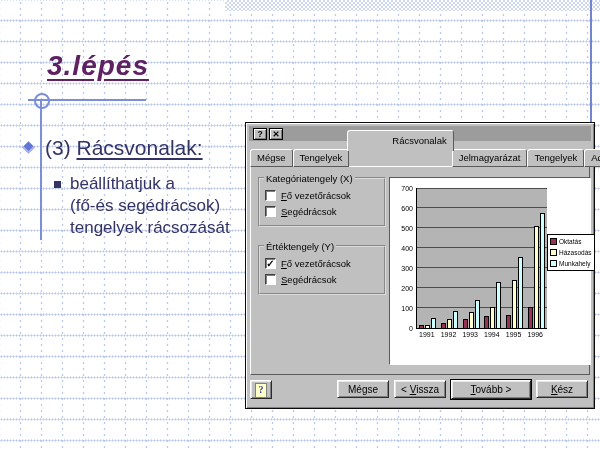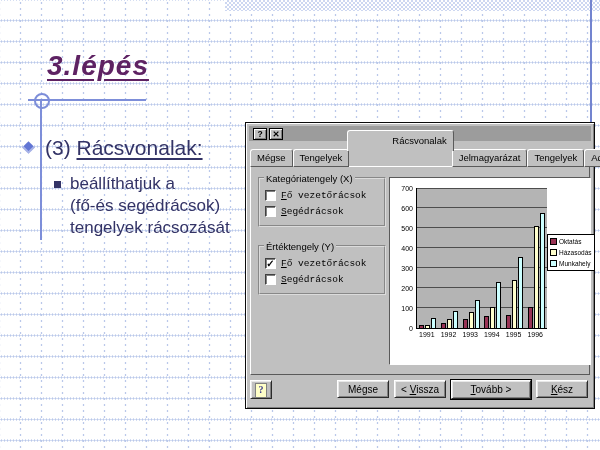--- a/index.html
+++ b/index.html
@@ -53,21 +53,21 @@
   .tabpage{position:absolute;left:4px;top:43px;right:4px;height:207px;background:#c0c0c0;
     border:1px solid;border-color:#fff #5a5a5a #5a5a5a #fff;z-index:2;}
   
   .groups{position:absolute;left:7px;top:10px;width:128px;}
   .group{position:relative;border:2px groove #dcdcdc;padding:8px 5px 3px;margin-bottom:18px;}
   .group-label{position:absolute;top:-6px;left:4px;background:#c0c0c0;padding:0 2px;font-size:9.5px;white-space:nowrap;}
   .cbrow{display:flex;align-items:center;gap:5px;margin:3px 0 5px;}
   .cb{width:11px;height:11px;box-sizing:border-box;background:#fff;border:1px solid;
     border-color:#404040 #fff #fff #404040;box-shadow:inset 1px 1px 0 #808080;
     font-size:10px;line-height:9px;text-align:center;font-weight:bold;flex:none;}
-  .cblabel{font-size:9.5px;white-space:nowrap;font-family:Liberation Mono, monospace;}
+  .cblabel{font-size:9.5px;white-space:nowrap;}
   
   .preview{position:absolute;left:138px;top:10px;width:202px;height:188px;background:#fff;
     box-sizing:border-box;border:1px solid;border-color:#5a5a5a #fff #fff #5a5a5a;}
   .plot{position:absolute;left:26px;top:10px;width:130px;height:140px;background:#b4b4b4;
     border-left:1px solid #000;border-bottom:1px solid #000;display:flex;align-items:flex-end;}
   .gridline{position:absolute;left:0;right:0;height:1px;background:#4d4d4d;}
   .bargroup{flex:1;display:flex;align-items:flex-end;justify-content:center;height:100%;position:relative;z-index:1;}
   .bar{width:5px;margin:0 0.5px;border:1px solid #000;border-bottom:none;box-sizing:border-box;}
   .ylab{position:absolute;left:1px;width:22px;text-align:right;font-size:7px;line-height:7px;}
   .xlabels{position:absolute;left:26px;top:153px;width:130px;display:flex;}

